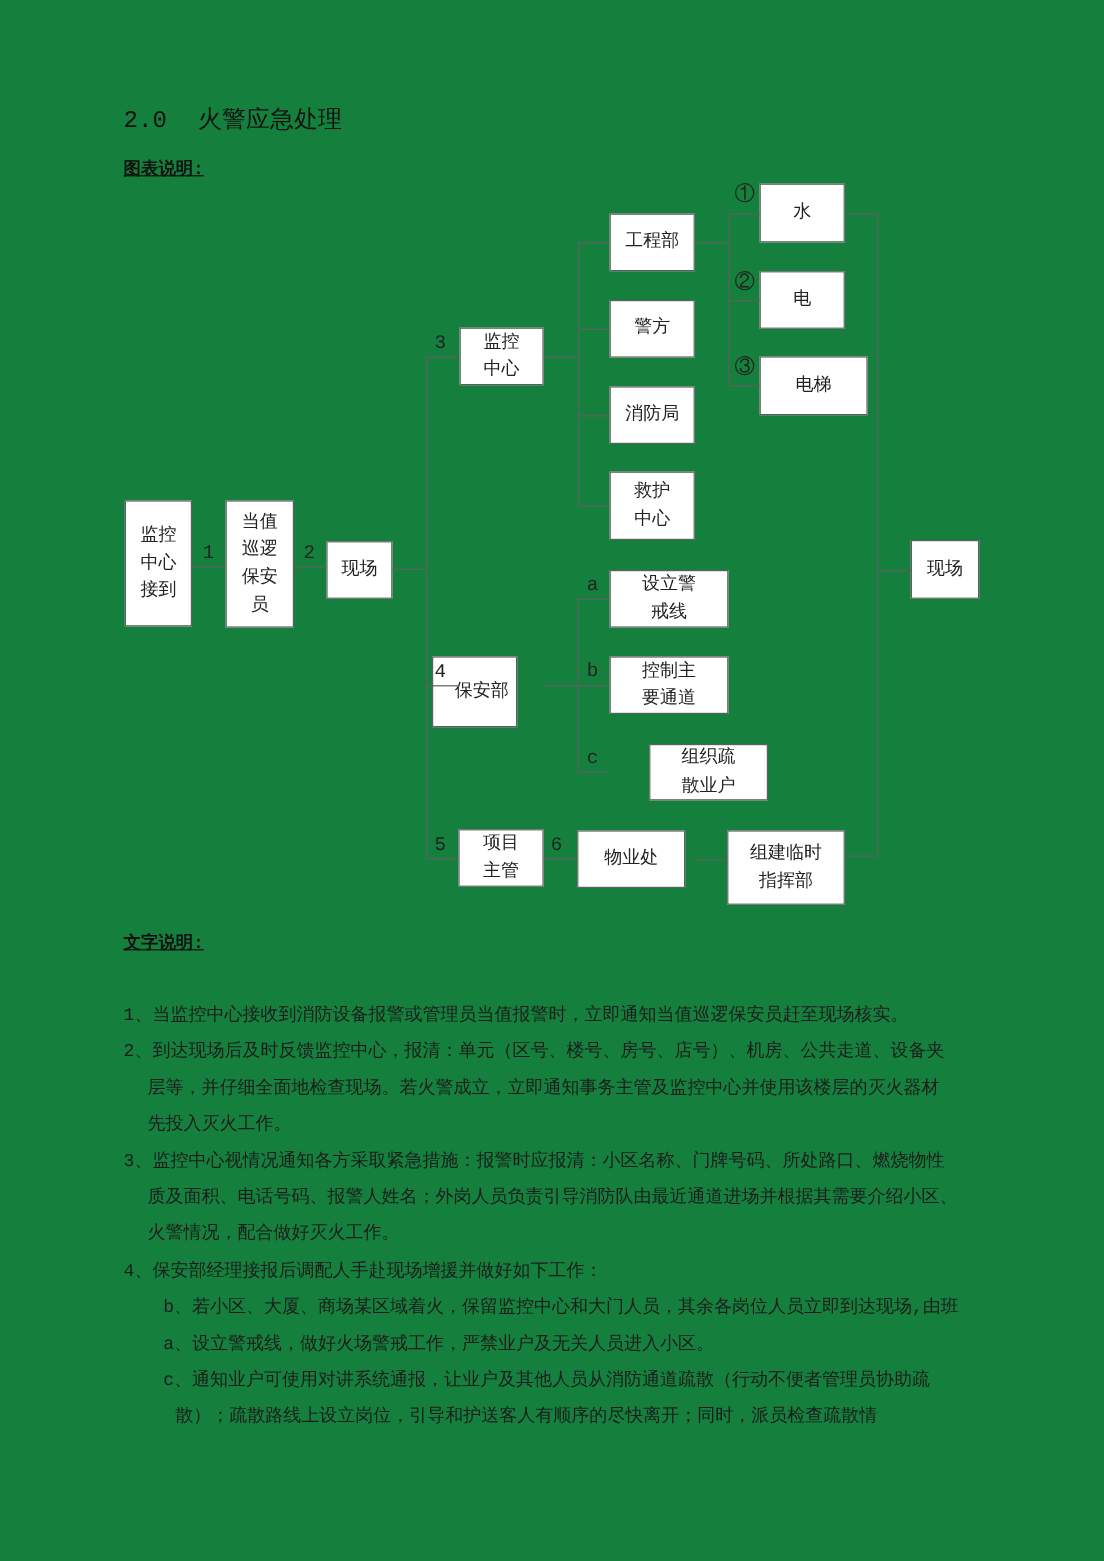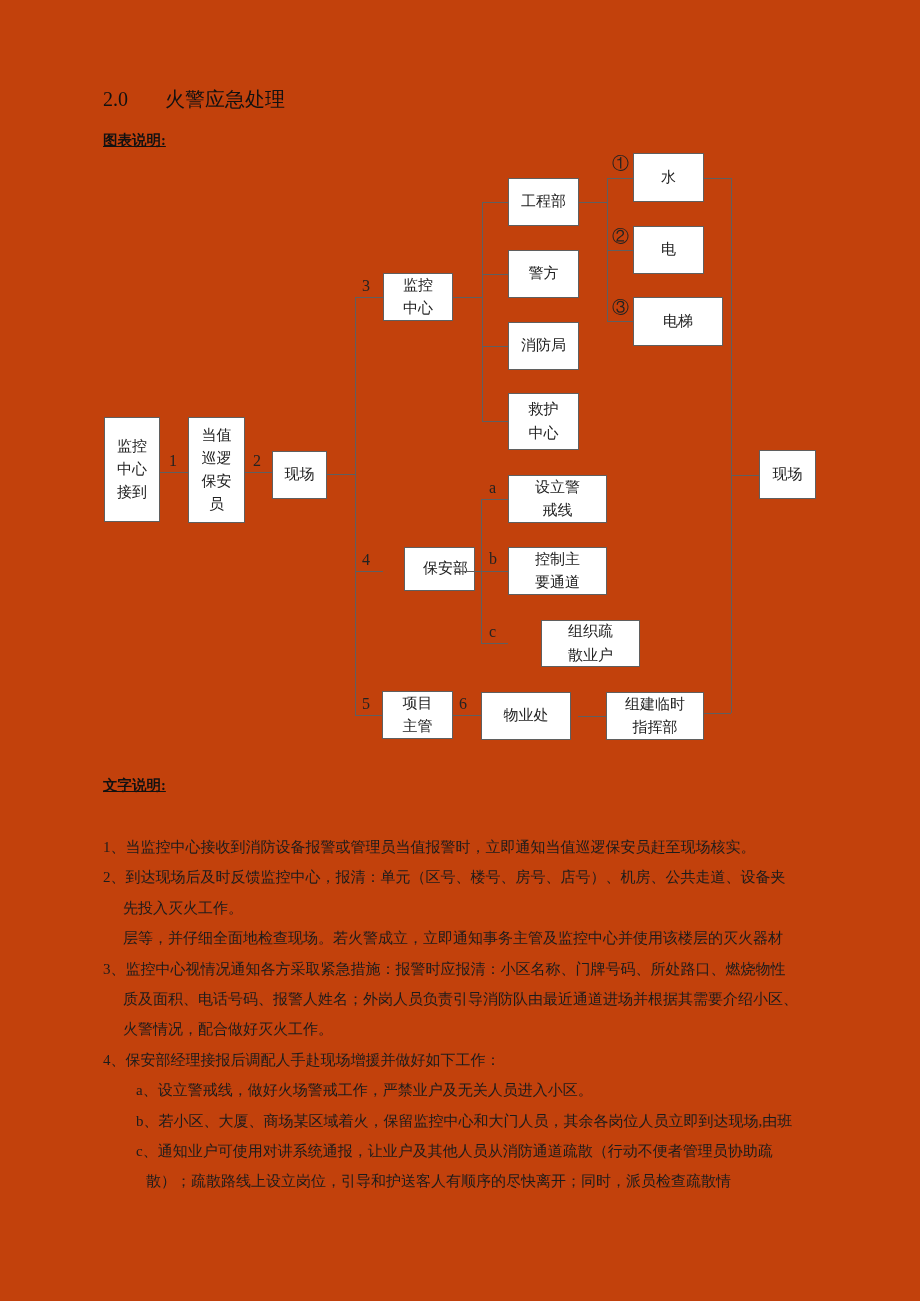--- a/index.html
+++ b/index.html
@@ -1,18 +1,18 @@
 <!DOCTYPE html>
 <html lang="zh"><head>
 <meta charset="utf-8">
 <style>
   html,body{margin:0;padding:0;background:#ffffff;}
   .page{
-    position:relative;width:920px;height:1301px;background:#c2410c;
-    font-family:Liberation Serif, serif;color:#1c1c1c;overflow:hidden;
+    position:relative;width:920px;height:1301px;background:#15803d;
+    font-family:Liberation Mono, monospace;color:#1c1c1c;overflow:hidden;
   }
   .title{position:absolute;left:103px;top:86px;font-size:20px;color:#111;white-space:nowrap;}
   .title .t-num{display:inline-block;min-width:62px;}
   .seclabel{position:absolute;font-size:14.5px;font-weight:bold;color:#111;
     text-decoration:underline;white-space:nowrap;}
   .diagram-heading{left:103px;top:131px;text-align:center;}
   .notes-heading{left:103px;top:776px;}
 
   
   .fbox{
@@ -58,31 +58,31 @@
 中心</div>
     <div class="fbox" style="left:508px;top:178px;width:71px;height:48px;">工程部</div>
     <div class="fbox" style="left:508px;top:250px;width:71px;height:48px;">警方</div>
     <div class="fbox" style="left:508px;top:322px;width:71px;height:48px;">消防局</div>
     <div class="fbox" style="left:508px;top:393px;width:71px;height:57px;">救护
 中心</div>
     <div class="fbox" style="left:633px;top:153px;width:71px;height:49px;">水</div>
     <div class="fbox" style="left:633px;top:226px;width:71px;height:48px;">电</div>
     <div class="fbox" style="left:633px;top:297px;width:90px;height:49px;">电梯</div>
     <div class="fbox" style="left:759px;top:450px;width:57px;height:49px;">现场</div>
-    <div class="fbox" style="left:404px;top:547px;width:71px;height:44px;padding-left:12px;">保安部</div>
+    <div class="fbox" style="left:360px;top:547px;width:71px;height:59px;padding-left:12px;">保安部</div>
     <div class="fbox" style="left:508px;top:475px;width:99px;height:48px;">设立警
 戒线</div>
     <div class="fbox" style="left:508px;top:547px;width:99px;height:48px;">控制主
 要通道</div>
     <div class="fbox" style="left:508px;top:620px;width:99px;height:47px;margin-left:33px;">组织疏
 散业户</div>
     <div class="fbox" style="left:382px;top:691px;width:71px;height:48px;">项目
 主管</div>
     <div class="fbox" style="left:481px;top:692px;width:90px;height:48px;">物业处</div>
-    <div class="fbox" style="left:606px;top:692px;width:98px;height:48px;">组建临时
+    <div class="fbox" style="left:606px;top:692px;width:98px;height:62px;">组建临时
 指挥部</div>
 
     <div class="hline" style="left:160px;top:472px;width:28px;"></div>
     <div class="hline" style="left:245px;top:472px;width:27px;"></div>
     <div class="hline" style="left:327px;top:474px;width:28px;"></div>
     <div class="hline" style="left:355px;top:297px;width:28px;"></div>
     <div class="hline" style="left:355px;top:571px;width:28px;"></div>
     <div class="hline" style="left:355px;top:715px;width:27px;"></div>
     <div class="hline" style="left:453px;top:297px;width:29px;"></div>
     <div class="hline" style="left:482px;top:202px;width:26px;"></div>
@@ -122,25 +122,25 @@
     <div class="clabel circ" style="left:612px;top:228px;">②</div>
     <div class="clabel circ" style="left:612px;top:299px;">③</div>
   </div>
 
   <div class="seclabel notes-heading">文字说明:</div>
 
   <div class="notes">
 
   <div class="nline ind0">1、当监控中心接收到消防设备报警或管理员当值报警时，立即通知当值巡逻保安员赶至现场核实。</div>
       <div class="nline ind0">2、到达现场后及时反馈监控中心，报清：单元（区号、楼号、房号、店号）、机房、公共走道、设备夹</div>
+      <div class="nline ind1">层等，并仔细全面地检查现场。若火警成立，立即通知事务主管及监控中心并使用该楼层的灭火器材</div>
       <div class="nline ind1">先投入灭火工作。</div>
-      <div class="nline ind1">层等，并仔细全面地检查现场。若火警成立，立即通知事务主管及监控中心并使用该楼层的灭火器材</div>
       <div class="nline ind0">3、监控中心视情况通知各方采取紧急措施：报警时应报清：小区名称、门牌号码、所处路口、燃烧物性</div>
       <div class="nline ind1">质及面积、电话号码、报警人姓名；外岗人员负责引导消防队由最近通道进场并根据其需要介绍小区、</div>
       <div class="nline ind1">火警情况，配合做好灭火工作。</div>
       <div class="nline ind0">4、保安部经理接报后调配人手赴现场增援并做好如下工作：</div>
+      <div class="nline ind2">b、若小区、大厦、商场某区域着火，保留监控中心和大门人员，其余各岗位人员立即到达现场,由班</div>
       <div class="nline ind2">a、设立警戒线，做好火场警戒工作，严禁业户及无关人员进入小区。</div>
-      <div class="nline ind2">b、若小区、大厦、商场某区域着火，保留监控中心和大门人员，其余各岗位人员立即到达现场,由班</div>
       <div class="nline ind2">c、通知业户可使用对讲系统通报，让业户及其他人员从消防通道疏散（行动不便者管理员协助疏</div>
       <div class="nline ind3">散）；疏散路线上设立岗位，引导和护送客人有顺序的尽快离开；同时，派员检查疏散情</div>
     </div>
 
 </div>
 
 </body></html>

